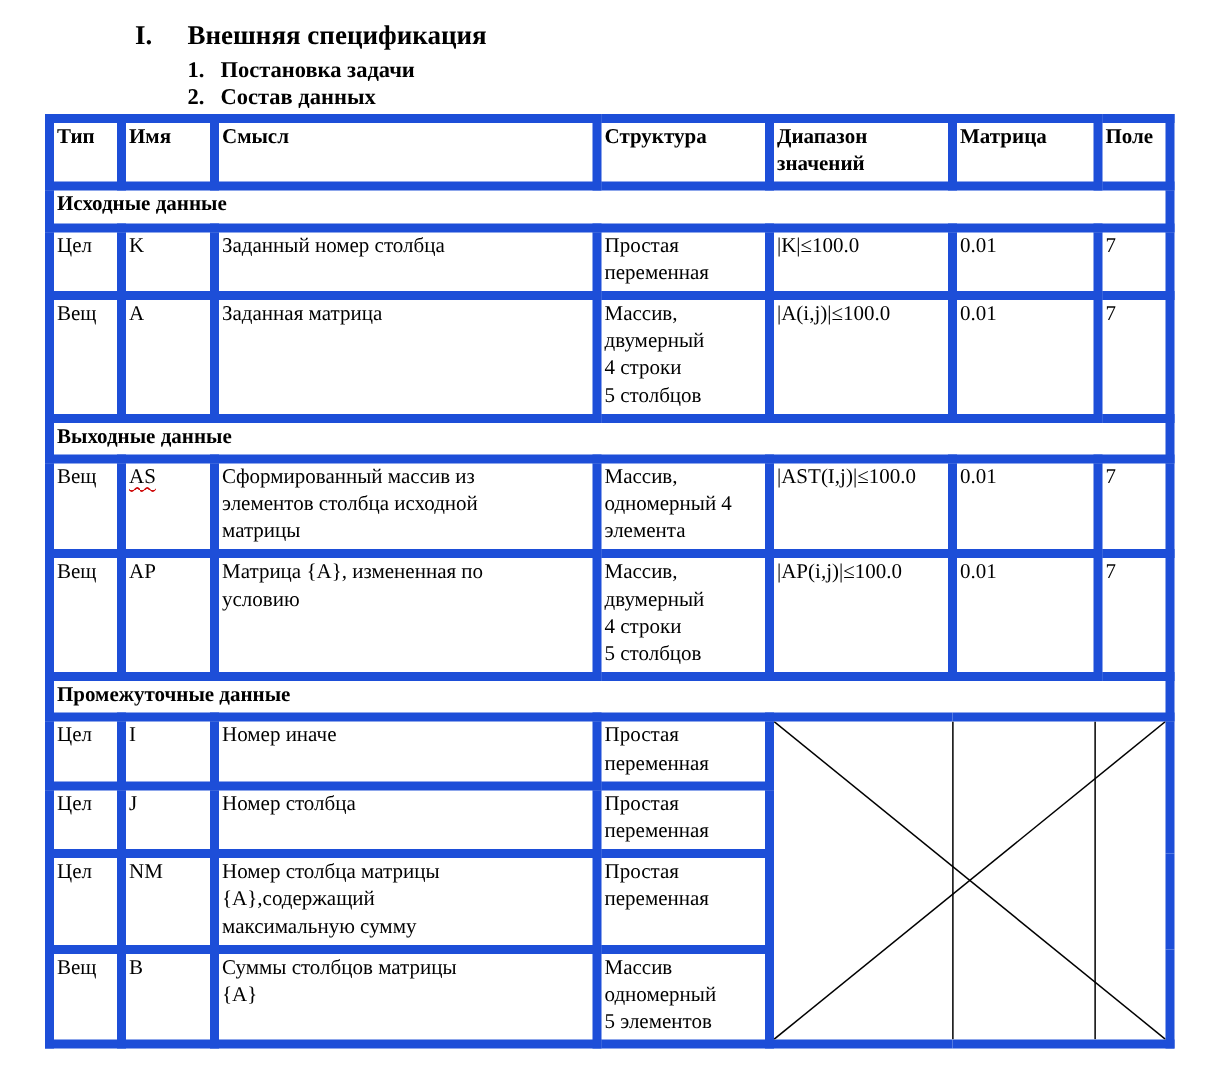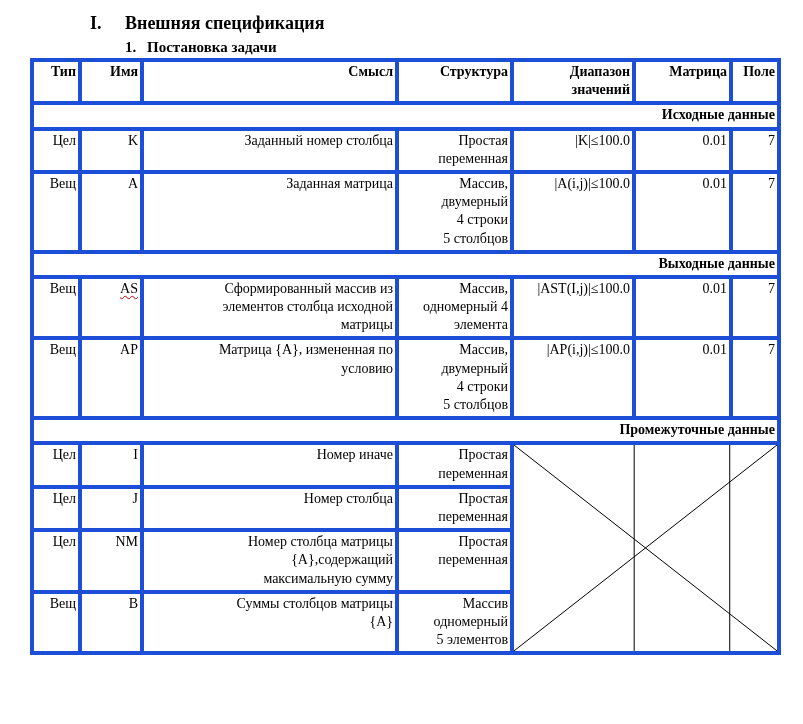--- a/index.html
+++ b/index.html
@@ -27,23 +27,23 @@
 
   table.spec {
     border-collapse: collapse;
     table-layout: fixed;
     width: 747px;
     margin-left: 30px;
     margin-top: 2px;
     font-size: 14px;
   }
   .spec th, .spec td {
-    border: 4px solid #1d4ed8;
+    border: 6px solid #1d4ed8;
     padding: 1px 2px 2px 2px;
-    text-align: right;
+    text-align: left;
     vertical-align: top;
     white-space: pre-line;
     line-height: 1.3;
   }
   .spec th { font-weight: bold; }
   .section-row td { font-weight: bold; }
 
   td.crossed {
     position: relative;
     padding: 0;
@@ -70,20 +70,23 @@
 
   <div class="h1">
     <span class="h1-num">I.</span><span>Внешняя спецификация</span>
   </div>
 
   <div class="h2">
     <span class="h2-num">1.</span><span>Постановка задачи</span>
   </div>
 
 
+  <div class="h2">
+    <span class="h2-num">2.</span><span>Состав данных</span>
+  </div>
 
   <table class="spec">
     <colgroup>
       <col style="width:48px">
         <col style="width:62px">
         <col style="width:255px">
         <col style="width:115px">
       <col style="width:122px">
         <col style="width:97px">
         <col style="width:48px">

